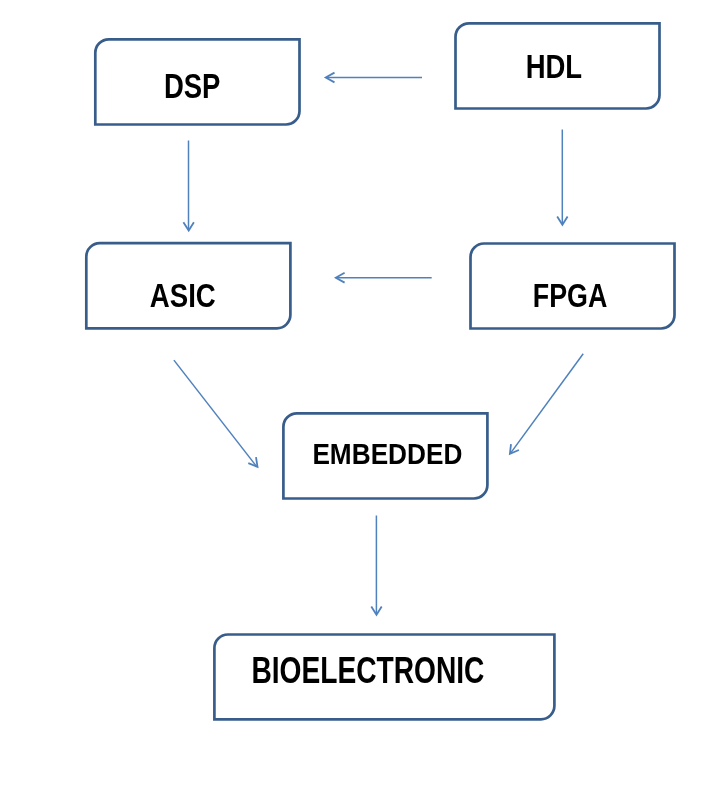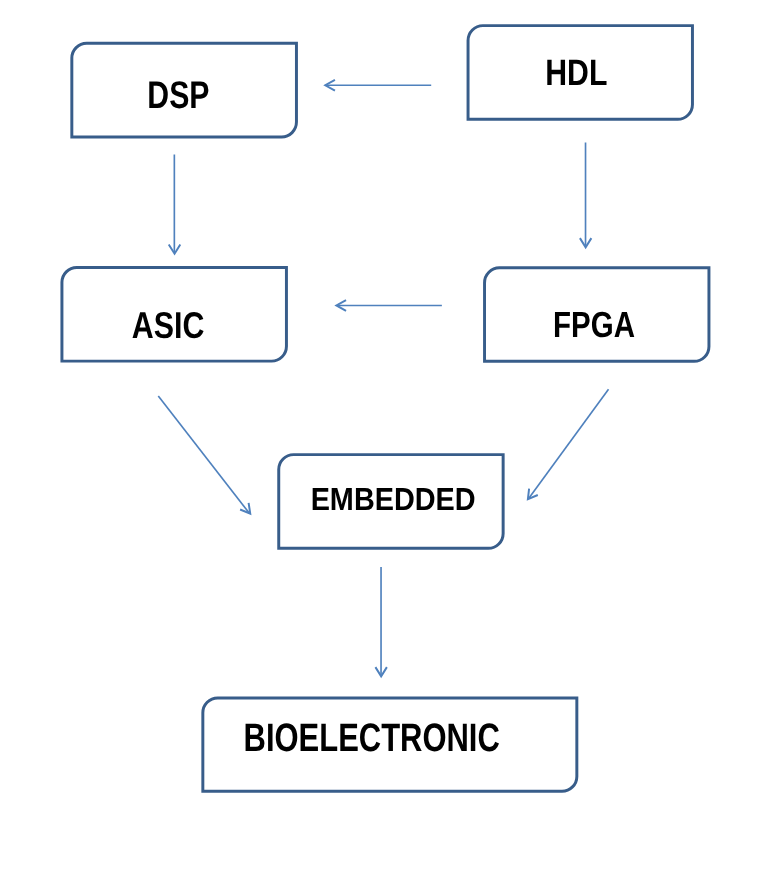--- a/index.html
+++ b/index.html
@@ -1,16 +1,16 @@
 <!DOCTYPE html>
 <html><head>
 <meta charset="utf-8">
 <style>
   html,body{margin:0;padding:0;background:#ffffff;}
-  #canvas{width:608px;height:804px;position:relative;}
+  #canvas{width:608px;height:804px;position:relative;padding-left:30px;}
   svg{display:block;}
   text{font-family:"Liberation Sans",sans-serif;font-weight:bold;fill:#000000;}
 </style>
 </head>
 <body>
 <div id="canvas">
 <svg width="706" height="804" viewBox="0 0 706 804" xmlns="http://www.w3.org/2000/svg" style="filter:blur(0.5px)">
   <rect x="0" y="0" width="706" height="804" fill="#ffffff"></rect>
 
   <g fill="#ffffff" stroke="#385d8a" stroke-width="2.7">

